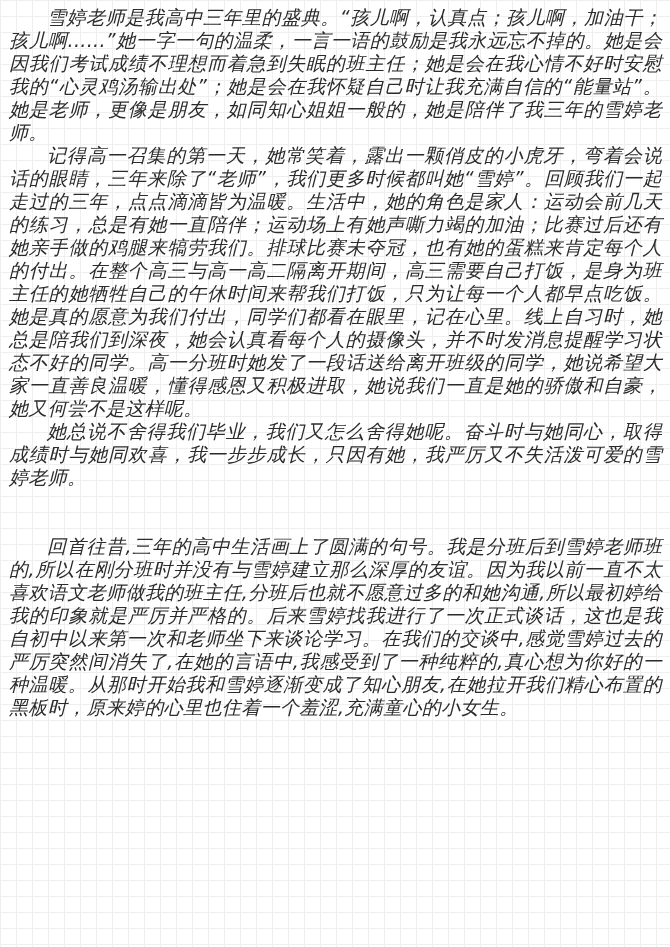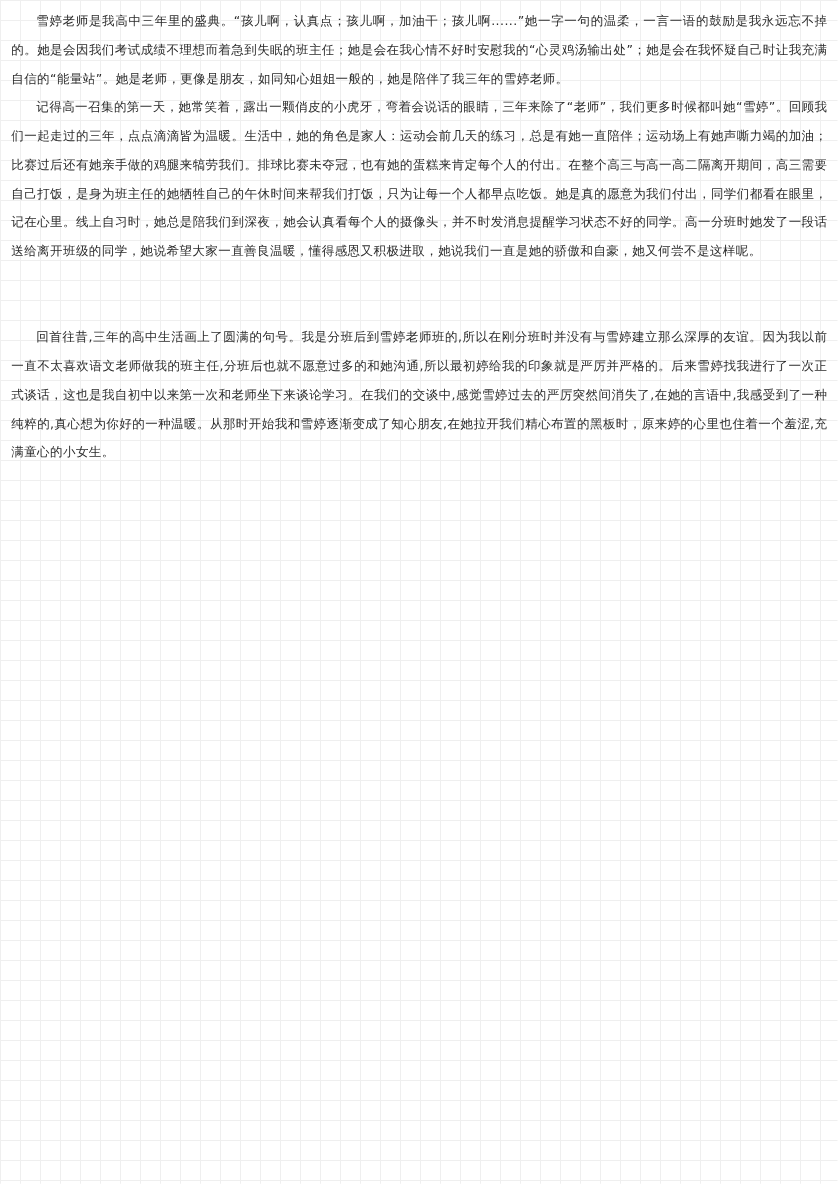--- a/index.html
+++ b/index.html
@@ -9,42 +9,44 @@
     background-image:
       linear-gradient(to right, #efefef 1px, transparent 1px),
       linear-gradient(to bottom, #efefef 1px, transparent 1px);
     background-size: 16px 16px;
     font-family: "DejaVu Sans", "Liberation Sans", sans-serif;
     color: #2b2b2b;
   }
   .doc { padding: 6px 8px 0 9px; }
   .section p {
     margin: 0;
-    font-size: 10px;
+    font-size: 19px;
     line-height: 23px;
     text-indent: 2em;
     text-align: justify;
     letter-spacing: 0.35px;
+    font-style: italic;
   }
   .signature {
     text-align: right;
     font-size: 15.3px;
     line-height: 23px;
     margin: 0;
     padding-right: 2px;
   }
   .gap { height: 46px; }
 </style>
 </head>
 <body>
 
 <div class="doc">
   <div class="section">
     <p>雪婷老师是我高中三年里的盛典。“孩儿啊，认真点；孩儿啊，加油干；孩儿啊......”她一字一句的温柔，一言一语的鼓励是我永远忘不掉的。她是会因我们考试成绩不理想而着急到失眠的班主任；她是会在我心情不好时安慰我的“心灵鸡汤输出处”；她是会在我怀疑自己时让我充满自信的“能量站”。她是老师，更像是朋友，如同知心姐姐一般的，她是陪伴了我三年的雪婷老师。</p>
     <p>记得高一召集的第一天，她常笑着，露出一颗俏皮的小虎牙，弯着会说话的眼睛，三年来除了“老师”，我们更多时候都叫她“雪婷”。回顾我们一起走过的三年，点点滴滴皆为温暖。生活中，她的角色是家人：运动会前几天的练习，总是有她一直陪伴；运动场上有她声嘶力竭的加油；比赛过后还有她亲手做的鸡腿来犒劳我们。排球比赛未夺冠，也有她的蛋糕来肯定每个人的付出。在整个高三与高一高二隔离开期间，高三需要自己打饭，是身为班主任的她牺牲自己的午休时间来帮我们打饭，只为让每一个人都早点吃饭。她是真的愿意为我们付出，同学们都看在眼里，记在心里。线上自习时，她总是陪我们到深夜，她会认真看每个人的摄像头，并不时发消息提醒学习状态不好的同学。高一分班时她发了一段话送给离开班级的同学，她说希望大家一直善良温暖，懂得感恩又积极进取，她说我们一直是她的骄傲和自豪，她又何尝不是这样呢。</p>
+    <p>她总说不舍得我们毕业，我们又怎么舍得她呢。奋斗时与她同心，取得成绩时与她同欢喜，我一步步成长，只因有她，我严厉又不失活泼可爱的雪婷老师。</p>
   </div>
 
   <div class="gap"></div>
 
   <div class="section">
     <p>回首往昔,三年的高中生活画上了圆满的句号。我是分班后到雪婷老师班的,所以在刚分班时并没有与雪婷建立那么深厚的友谊。因为我以前一直不太喜欢语文老师做我的班主任,分班后也就不愿意过多的和她沟通,所以最初婷给我的印象就是严厉并严格的。后来雪婷找我进行了一次正式谈话，这也是我自初中以来第一次和老师坐下来谈论学习。在我们的交谈中,感觉雪婷过去的严厉突然间消失了,在她的言语中,我感受到了一种纯粹的,真心想为你好的一种温暖。从那时开始我和雪婷逐渐变成了知心朋友,在她拉开我们精心布置的黑板时，原来婷的心里也住着一个羞涩,充满童心的小女生。</p>
   </div>
 </div>
 
 </body></html>

